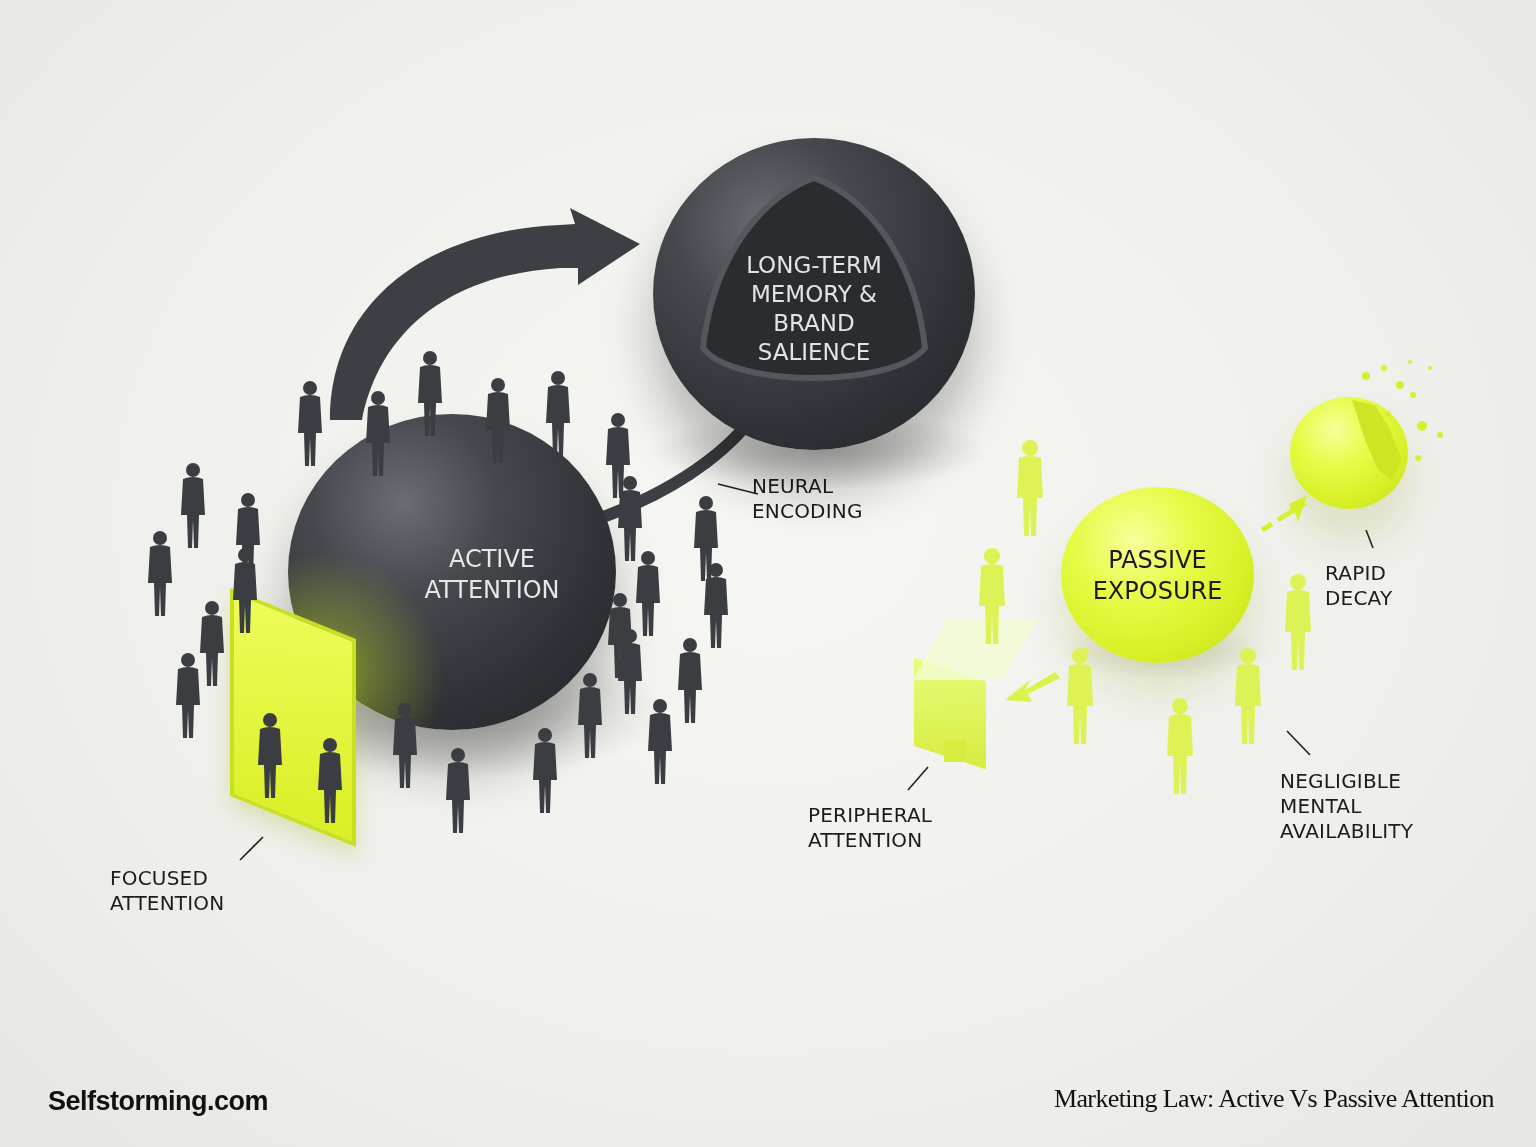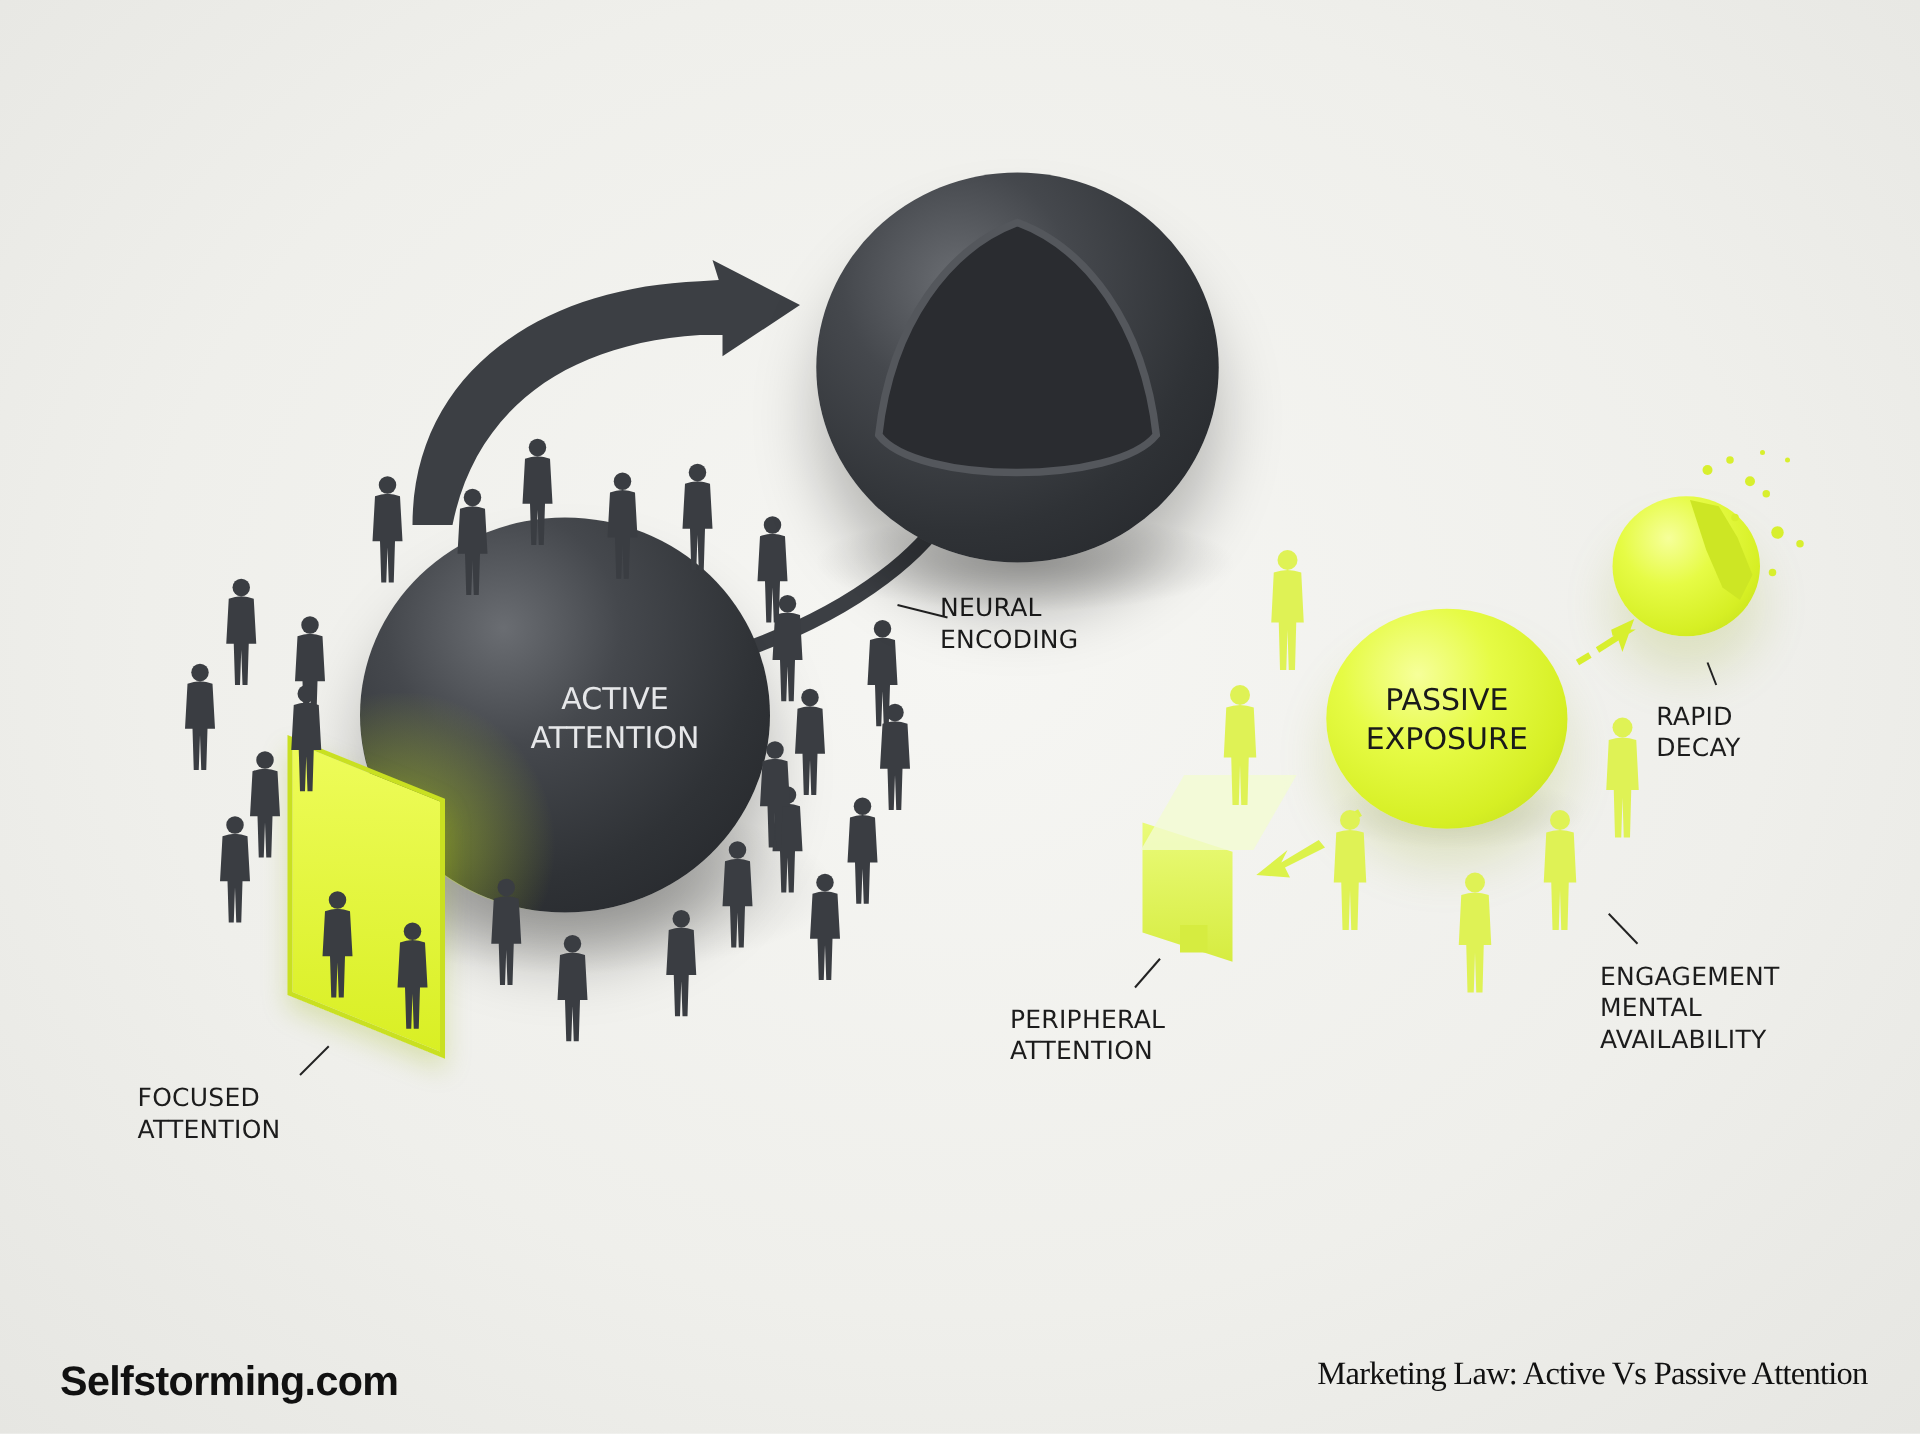--- a/index.html
+++ b/index.html
@@ -26,21 +26,21 @@
   }
   .sphere-text {
     position:absolute; text-align:center; white-space:pre-line;
     font-family: "DejaVu Sans", sans-serif;
   }
   .shadow-floor {
     position:absolute; border-radius:50%;
     background: radial-gradient(ellipse, rgba(0,0,0,0.22) 0%, rgba(0,0,0,0) 70%);
   }
   .footer-left {
-    position:absolute; left:48px; top:1086px; font-size:33px; font-weight:bold;
+    position:absolute; left:48px; top:1086px; font-size:27px; font-weight:bold;
     color:#111; letter-spacing:-0.5px; font-family:"Liberation Sans", sans-serif;
   }
   .footer-right {
     position:absolute; right:42px; top:1084px; font-size:26px; font-weight:normal;
     color:#111; letter-spacing:-0.6px; font-family:"Liberation Serif", serif;
   }
   svg { position:absolute; overflow:visible; }
 </style>
 </head>
 <body>
@@ -111,20 +111,24 @@
   <div class="label" style="left:110px;top:866px;width:160px;">FOCUSED
 ATTENTION</div>
 </div>
 
 <div>
   <div class="shadow-floor" style="left:650px;top:410px;width:340px;height:80px;"></div>
   <div class="sphere-dark" style="left:653px;top:138px;width:322px;height:312px;">
     <svg style="left:0;top:0;" width="322" height="312">
       <path d="M 161 40 C 215 60, 262 120, 272 210 C 240 250, 80 250, 50 210 C 60 120, 107 60, 161 40 Z" fill="#2a2c30" stroke="#54575c" stroke-width="6"></path>
     </svg>
+    <div class="sphere-text" style="left:0;width:322px;top:113px;font-size:23px;line-height:29px;color:#e2e3e5;">LONG-TERM
+MEMORY &amp;
+BRAND
+SALIENCE</div>
   </div>
 </div>
 
 <div>
   <div class="shadow-floor" style="left:1060px;top:620px;width:210px;height:60px;opacity:0.5;"></div>
 
   <div class="sphere-lime" style="left:1061px;top:487px;width:193px;height:176px;">
     <div class="sphere-text" style="left:0;width:193px;top:58px;font-size:24px;line-height:31px;color:#1a1a1a;">PASSIVE
 EXPOSURE</div>
   </div>
@@ -174,21 +178,21 @@
   </svg>
 
   <svg style="left:0;top:0;" width="1536" height="1147">
     <line x1="1366" y1="530" x2="1373" y2="548" stroke="#222" stroke-width="1.6"></line>
     <line x1="1287" y1="731" x2="1310" y2="755" stroke="#222" stroke-width="1.6"></line>
     <line x1="928" y1="767" x2="908" y2="790" stroke="#222" stroke-width="1.6"></line>
   </svg>
 
   <div class="label" style="left:1325px;top:561px;width:100px;">RAPID
 DECAY</div>
-  <div class="label" style="left:1280px;top:769px;width:170px;">ENGAGEMENT
+  <div class="label" style="left:1280px;top:769px;width:170px;">NEGLIGIBLE
 MENTAL
 AVAILABILITY</div>
   <div class="label" style="left:808px;top:803px;width:158px;">PERIPHERAL
 ATTENTION</div>
 </div>
 
 <div class="footer-left">Selfstorming.com</div>
 <div class="footer-right">Marketing Law: Active Vs Passive Attention</div>
 
 </body></html>

